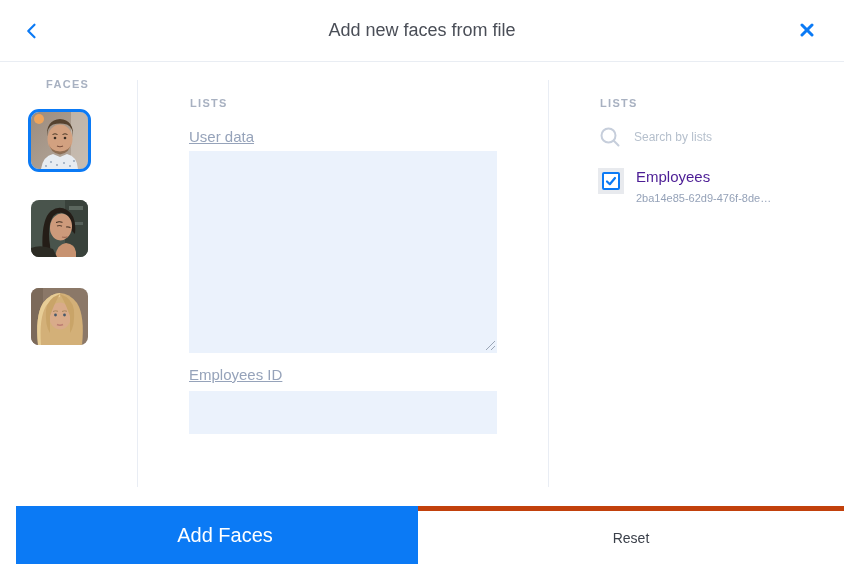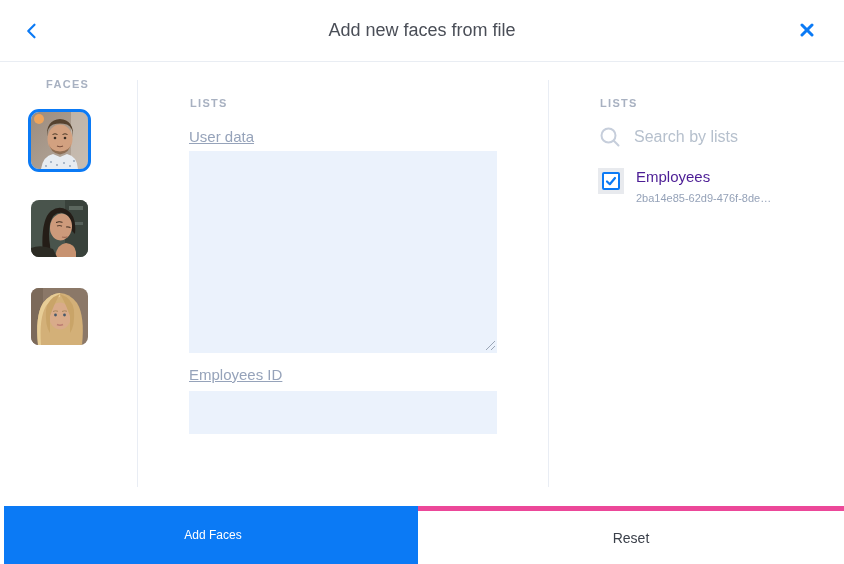--- a/index.html
+++ b/index.html
@@ -74,21 +74,21 @@
     background: #ebf2fc; border: none; outline: none;
     font-family: "Liberation Sans", sans-serif; font-size: 14px; color: #4a4e57;
     padding: 0 10px;
   }
 
   
   .search-icon { position: absolute; left: 599px; top: 64px; }
   .search-input {
     position: absolute; left: 634px; top: 62px; width: 190px; height: 26px;
     border: none; outline: none; background: transparent;
-    font-family: "Liberation Sans", sans-serif; font-size: 16px; color: #4a4e57;
+    font-family: "Liberation Sans", sans-serif; font-size: 12px; color: #4a4e57;
   }
   .search-input::placeholder { color: #b6c0cd; opacity: 1; }
   .list-item { position: absolute; left: 598px; top: 106px; width: 240px; cursor: pointer; }
   .checkbox-backing {
     position: absolute; left: 0; top: 0; width: 26px; height: 26px;
     background: #e8eaee; display: flex; align-items: center; justify-content: center;
   }
   .checkbox {
     width: 18px; height: 18px; background: #ffffff;
     border: 2px solid #0b7af5; border-radius: 2px;
@@ -97,28 +97,28 @@
   .list-item-name {
     position: absolute; left: 38px; top: 0; font-size: 15px; color: #4c1d95; font-weight: 400;
   }
   .list-item-id {
     position: absolute; left: 38px; top: 24px; font-size: 11px; color: #95a2b8;
   }
 
   
   .footer { position: absolute; left: 0; right: 0; bottom: 0; height: 58px; }
   .add-faces-button {
-    position: absolute; left: 4px; top: 0; width: 418px; height: 58px;
+    position: absolute; left: 16px; top: 0; width: 418px; height: 58px;
     background: #0b7af5; color: #ffffff; border: none; cursor: pointer;
-    font-family: "Liberation Sans", sans-serif; font-size: 12px;
+    font-family: "Liberation Sans", sans-serif; font-size: 20px;
   }
   .reset-button {
     position: absolute; left: 418px; right: 0; top: 0; height: 58px; width: 426px;
     background: #ffffff; color: #3b404a; border: none; cursor: pointer;
-    border-top: 5px solid #ec4899;
+    border-top: 5px solid #c2410c;
     font-family: "Liberation Sans", sans-serif; font-size: 14px;
   }
 </style>
 </head>
 <body>
 
 <div class="dialog">
 
   <div class="header">
     <button class="back-button">

